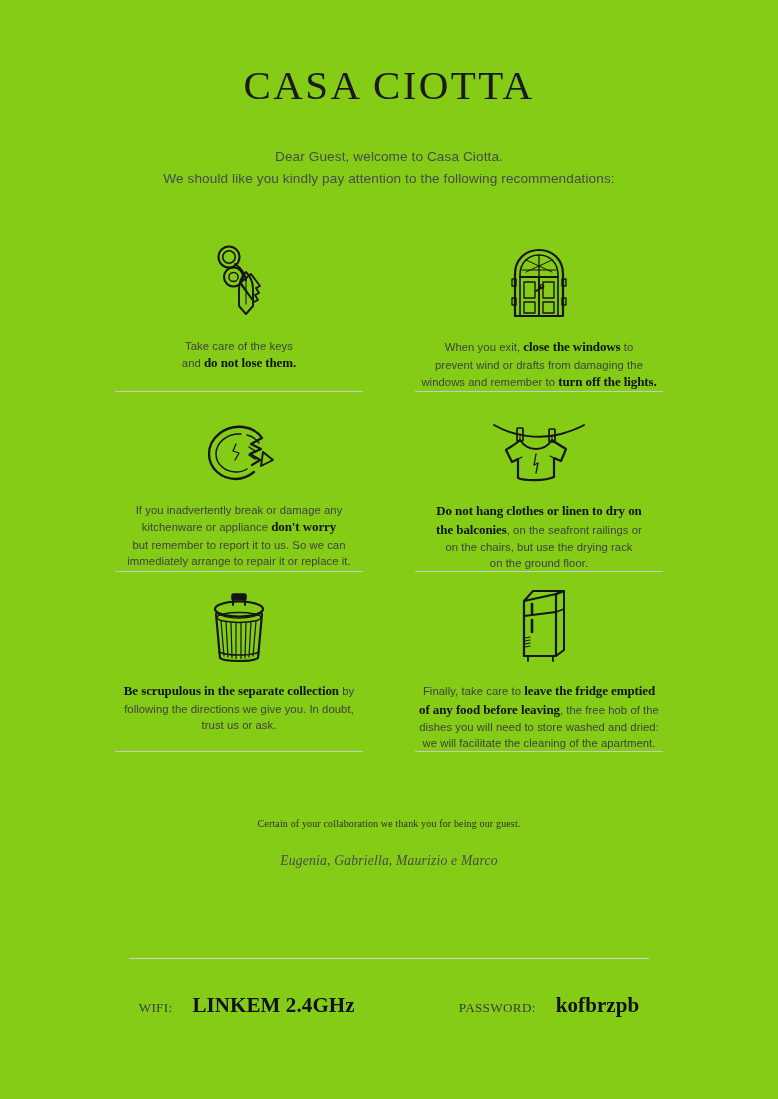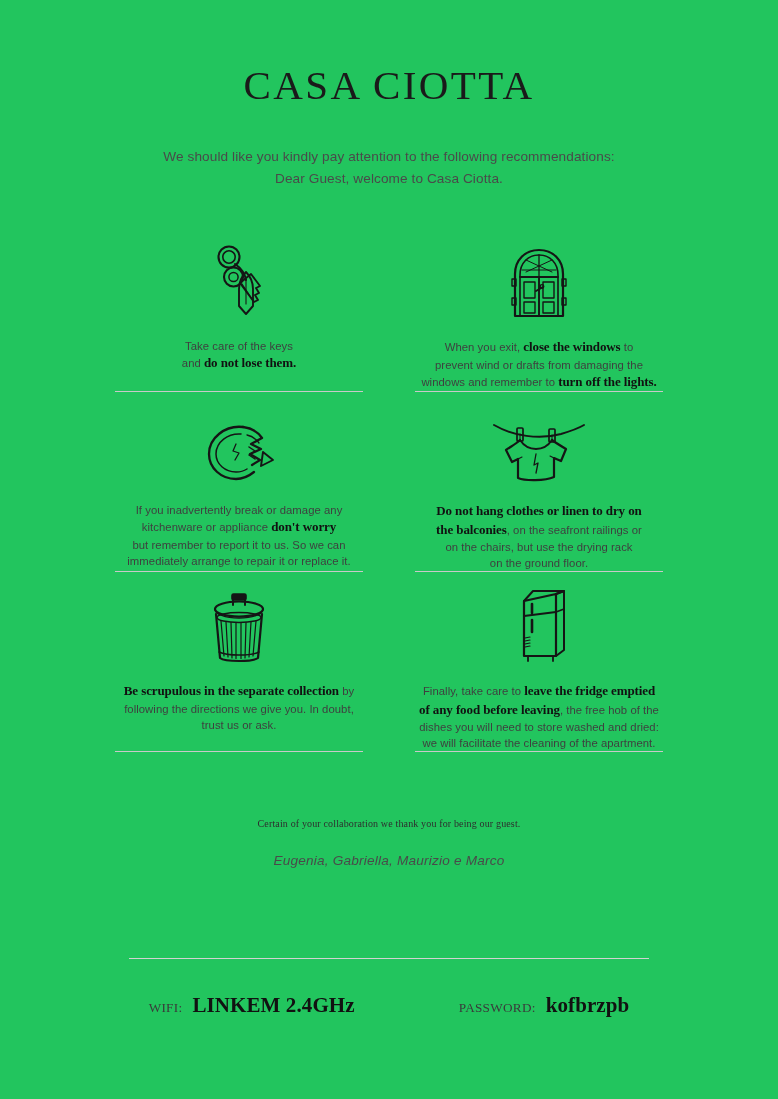--- a/index.html
+++ b/index.html
@@ -13,21 +13,21 @@
   body {
     font-family: "Liberation Serif", "DejaVu Serif", serif;
     color: #3a3a3a;
     -webkit-font-smoothing: antialiased;
   }
 
   .page {
     position: relative;
     width: 778px;
     height: 1099px;
-    background: #22c55e;
+    background: #84cc16;
     padding: 0;
     overflow: hidden;
   }
 
   
   .header {
     text-align: center;
     padding-top: 62px;
   }
 
@@ -119,21 +119,21 @@
 
   .closing-thanks {
     font-family: "Liberation Serif", "DejaVu Serif", serif;
     font-size: 10px;
     color: #2e2e2e;
     letter-spacing: 0.15px;
   }
 
   .closing-signature {
     margin-top: 24px;
-    font-family: Liberation Sans, sans-serif;
+    font-family: Liberation Serif, serif;
     font-style: italic;
     font-size: 13.6px;
     color: #4a4a4a;
     letter-spacing: 0.2px;
   }
 
   
   .footer {
     position: absolute;
     left: 0;
@@ -152,21 +152,21 @@
     margin-top: 34px;
     display: flex;
     justify-content: center;
     align-items: baseline;
     gap: 104px;
   }
 
   .net-item {
     display: flex;
     align-items: baseline;
-    gap: 10px;
+    gap: 20px;
     white-space: nowrap;
     text-align: right;
   }
 
   .net-label {
     font-family: "Liberation Serif", "DejaVu Serif", serif;
     font-size: 13.2px;
     color: #3a3a3a;
     letter-spacing: 0.3px;
   }
@@ -180,22 +180,22 @@
   }
 </style>
 </head>
 <body>
 
 <div class="page">
 
   <div class="header">
     <h1 class="doc-title">CASA CIOTTA</h1>
     <div class="intro">
+      <span class="line">Dear Guest, welcome to Casa Ciotta.</span>
       <span class="line">We should like you kindly pay attention to the following recommendations:</span>
-      <span class="line">Dear Guest, welcome to Casa Ciotta.</span>
     </div>
   </div>
 
   <div class="grid">
 
     <div class="cell row-1">
       <div class="cell-inner">
         <div class="icon-box">
           <svg width="62" height="76" viewBox="0 0 62 76" fill="none" stroke="#151515" stroke-width="2.1" stroke-linecap="round" stroke-linejoin="round">
             <circle cx="21" cy="13" r="10.5"></circle>

